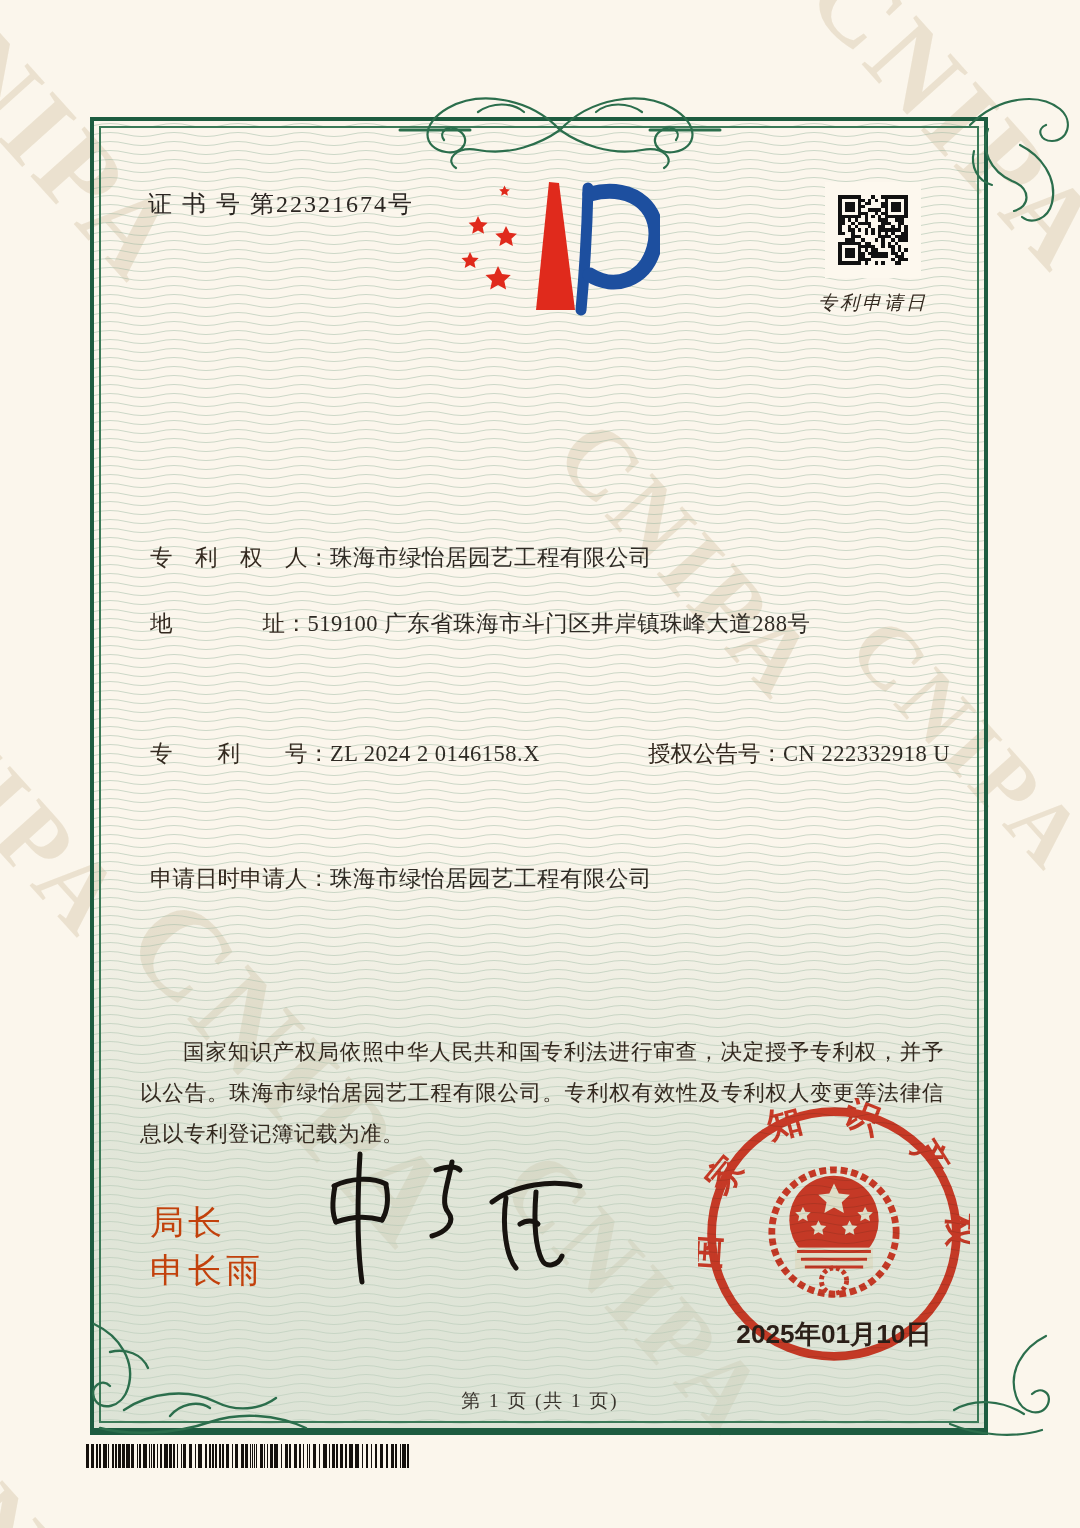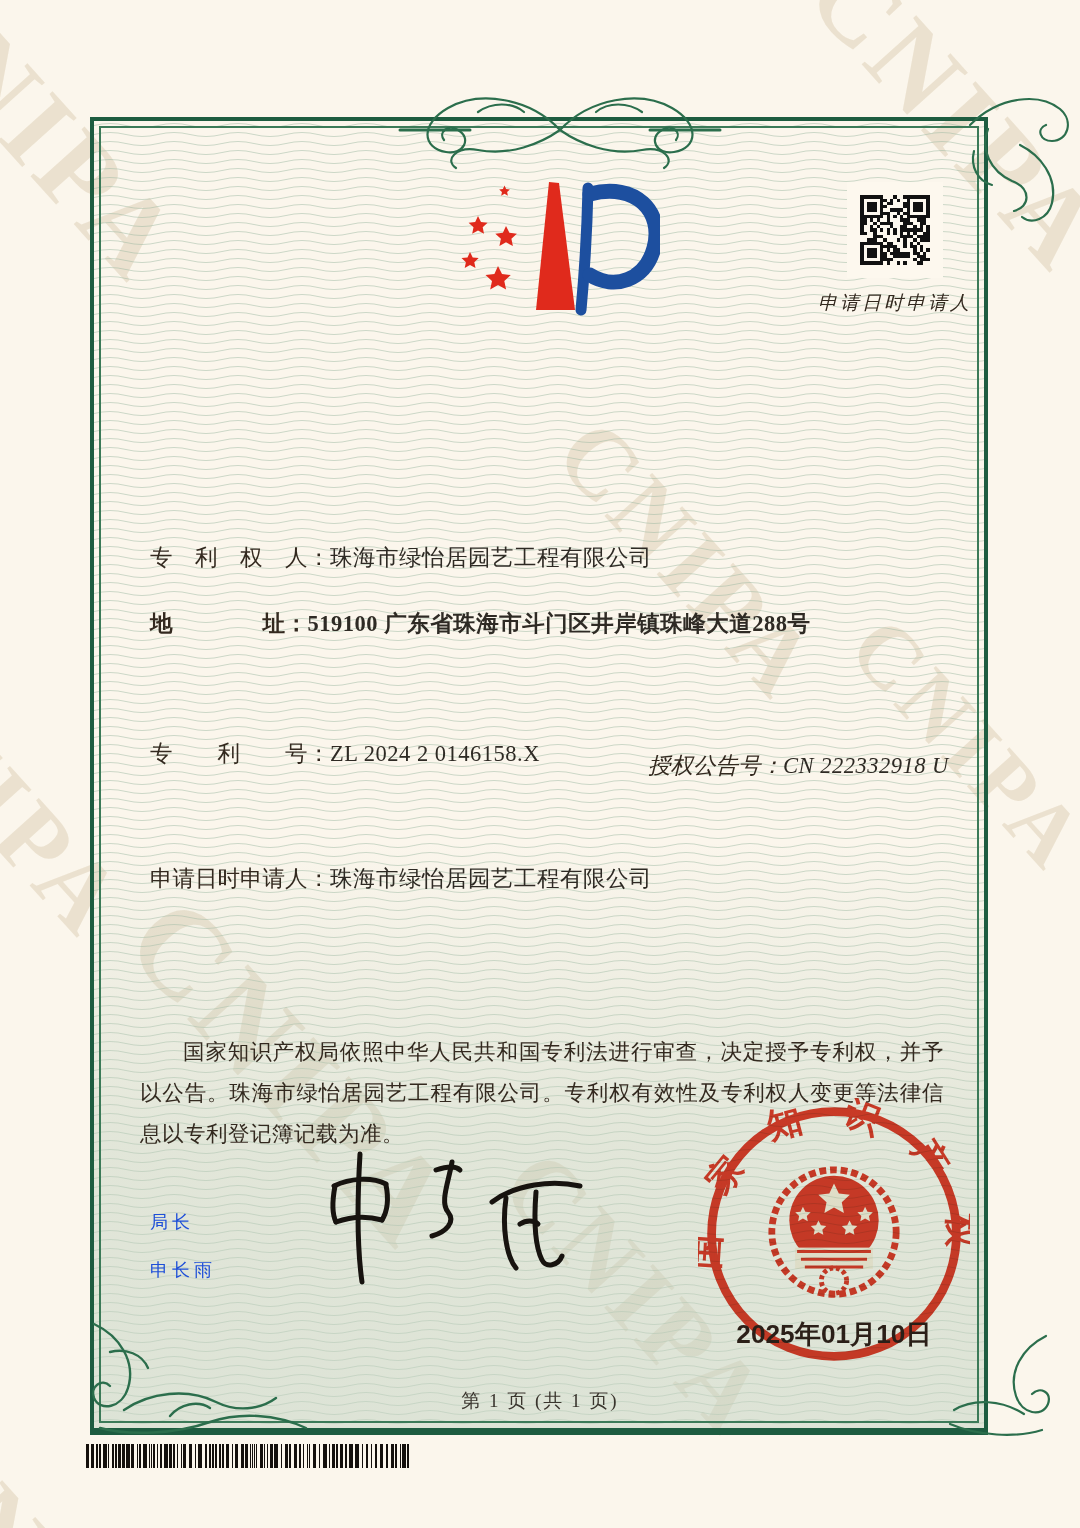--- a/index.html
+++ b/index.html
@@ -27,29 +27,29 @@
   .logo{position:absolute;left:440px;top:178px;z-index:5;}
   .qr-wrap{position:absolute;left:818px;top:182px;z-index:5;text-align:center;}
   .qr-label{margin-top:8px;font-size:19px;color:#33291f;letter-spacing:3px;font-style:italic;}
   .title{position:absolute;left:0;top:322px;width:1080px;text-align:center;font-size:52px;font-weight:bold;
          color:#141210;letter-spacing:9px;z-index:5;}
 
   
   .row{position:absolute;left:150px;width:800px;font-size:22.5px;color:#2e2a24;z-index:5;white-space:nowrap;}
   .row .lbl{color:#33291f;}
   .row .val{color:#2e2a24;letter-spacing:.5px;}
-  .rightcol{position:absolute;left:498px;top:12px;font-style:italic;}
+  .rightcol{position:absolute;left:498px;top:0;}
 
   
   .body-par{position:absolute;left:140px;top:1032px;width:804px;font-size:21.5px;line-height:41px;
             color:#33291f;text-align:justify;text-indent:2em;letter-spacing:.5px;z-index:5;}
 
   
   .director{position:absolute;left:150px;top:1198px;z-index:6;font-family:"Liberation Sans","DejaVu Sans",sans-serif;
-            font-size:18px;color:#1d4ed8;letter-spacing:4px;line-height:48px;}
+            font-size:34px;color:#c2410c;letter-spacing:4px;line-height:48px;}
   .signature{position:absolute;left:268px;top:1140px;z-index:6;}
   .seal{position:absolute;left:698px;top:1098px;z-index:7;mix-blend-mode:multiply;opacity:.95;}
 
   
   .page-info{position:absolute;left:0;top:1388px;width:1080px;text-align:center;font-size:19px;
              color:#3a352e;letter-spacing:2px;z-index:5;}
   .barcode{position:absolute;left:86px;top:1444px;height:24px;z-index:5;display:flex;align-items:stretch;}
   .barcode div{height:100%;}
   .bar{background:#14100c;}
   .gap{background:transparent;}
@@ -116,20 +116,21 @@
   </svg>
 
   <svg class="flourish" style="left:930px;top:1330px;" width="130" height="115" viewBox="0 0 130 115">
     <g fill="none" stroke="#2b6e4c" stroke-width="2.2" stroke-linecap="round">
       <path d="M116 6 C92 18 78 42 86 66 C92 84 112 88 118 74 C122 62 110 56 102 64"></path>
       <path d="M112 100 C86 108 48 106 20 94"></path>
       <path d="M94 84 C72 70 44 68 24 80"></path>
     </g>
   </svg>
 
+  <div class="cert-no">证 书 号 第22321674号</div>
 
   <svg class="logo" width="220" height="145" viewBox="0 0 220 145">
     <g fill="#e02a1c">
       <path d="M64 8 l2.2 4.6 5 .6 -3.7 3.4 1 4.9 -4.5-2.5 -4.4 2.5 1-4.9 -3.7-3.4 5-.6 z" transform="scale(0.75) translate(22,2)"></path>
       <path d="M38 38 l3 6 6.6 .8 -4.9 4.5 1.3 6.4 -6-3.3 -5.8 3.3 1.3-6.4 -4.9-4.5 6.6-.8 z"></path>
       <path d="M66 48 l3.4 6.8 7.5 .9 -5.5 5.1 1.5 7.3 -6.9-3.8 -6.6 3.8 1.5-7.3 -5.6-5.1 7.6-.9 z"></path>
       <path d="M30 74 l2.7 5.4 6 .7 -4.4 4.1 1.2 5.8 -5.5-3 -5.3 3 1.2-5.8 -4.4-4.1 6-.7 z"></path>
       <path d="M58 88 l4 8 8.8 1 -6.5 6 1.8 8.6 -8.1-4.5 -7.8 4.5 1.8-8.6 -6.5-6 8.9-1 z"></path>
     </g>
     <path fill="#e02a1c" d="M109 4 L119 5 L135 132 L96 132 Z"></path>
@@ -293,28 +294,28 @@
         <rect x="4" y="4" width="7" height="7" fill="#111"></rect>
         <rect x="5" y="5" width="5" height="5" fill="#fdf8ee"></rect>
         <rect x="6" y="6" width="3" height="3" fill="#111"></rect>
         <rect x="18" y="4" width="7" height="7" fill="#111"></rect>
         <rect x="19" y="5" width="5" height="5" fill="#fdf8ee"></rect>
         <rect x="20" y="6" width="3" height="3" fill="#111"></rect>
         <rect x="4" y="18" width="7" height="7" fill="#111"></rect>
         <rect x="5" y="19" width="5" height="5" fill="#fdf8ee"></rect>
         <rect x="6" y="20" width="3" height="3" fill="#111"></rect>
       </svg>
-    <div class="qr-label">申请日时申请人</div>
+    <div class="qr-label">专利申请日</div>
   </div>
 
 
   <div class="row" style="top:542px;">
     <span class="lbl">专　利　权　人：</span><span class="val">珠海市绿怡居园艺工程有限公司</span>
   </div>
-  <div class="row" style="top:608px;font-weight:bold;">
+  <div class="row" style="top:608px;">
     <span class="lbl">地　　　　址：</span><span class="val">519100 广东省珠海市斗门区井岸镇珠峰大道288号</span>
   </div>
   <div class="row" style="top:738px;">
     <span class="lbl">专　　利　　号：</span><span class="val">ZL 2024 2 0146158.X</span>
     <span class="rightcol">
       <span class="lbl">授权公告号：</span><span class="val">CN 222332918 U</span>
     </span>
   </div>
   <div class="row" style="top:863px;">
     <span class="lbl">申请日时申请人：</span><span class="val">珠海市绿怡居园艺工程有限公司</span>

